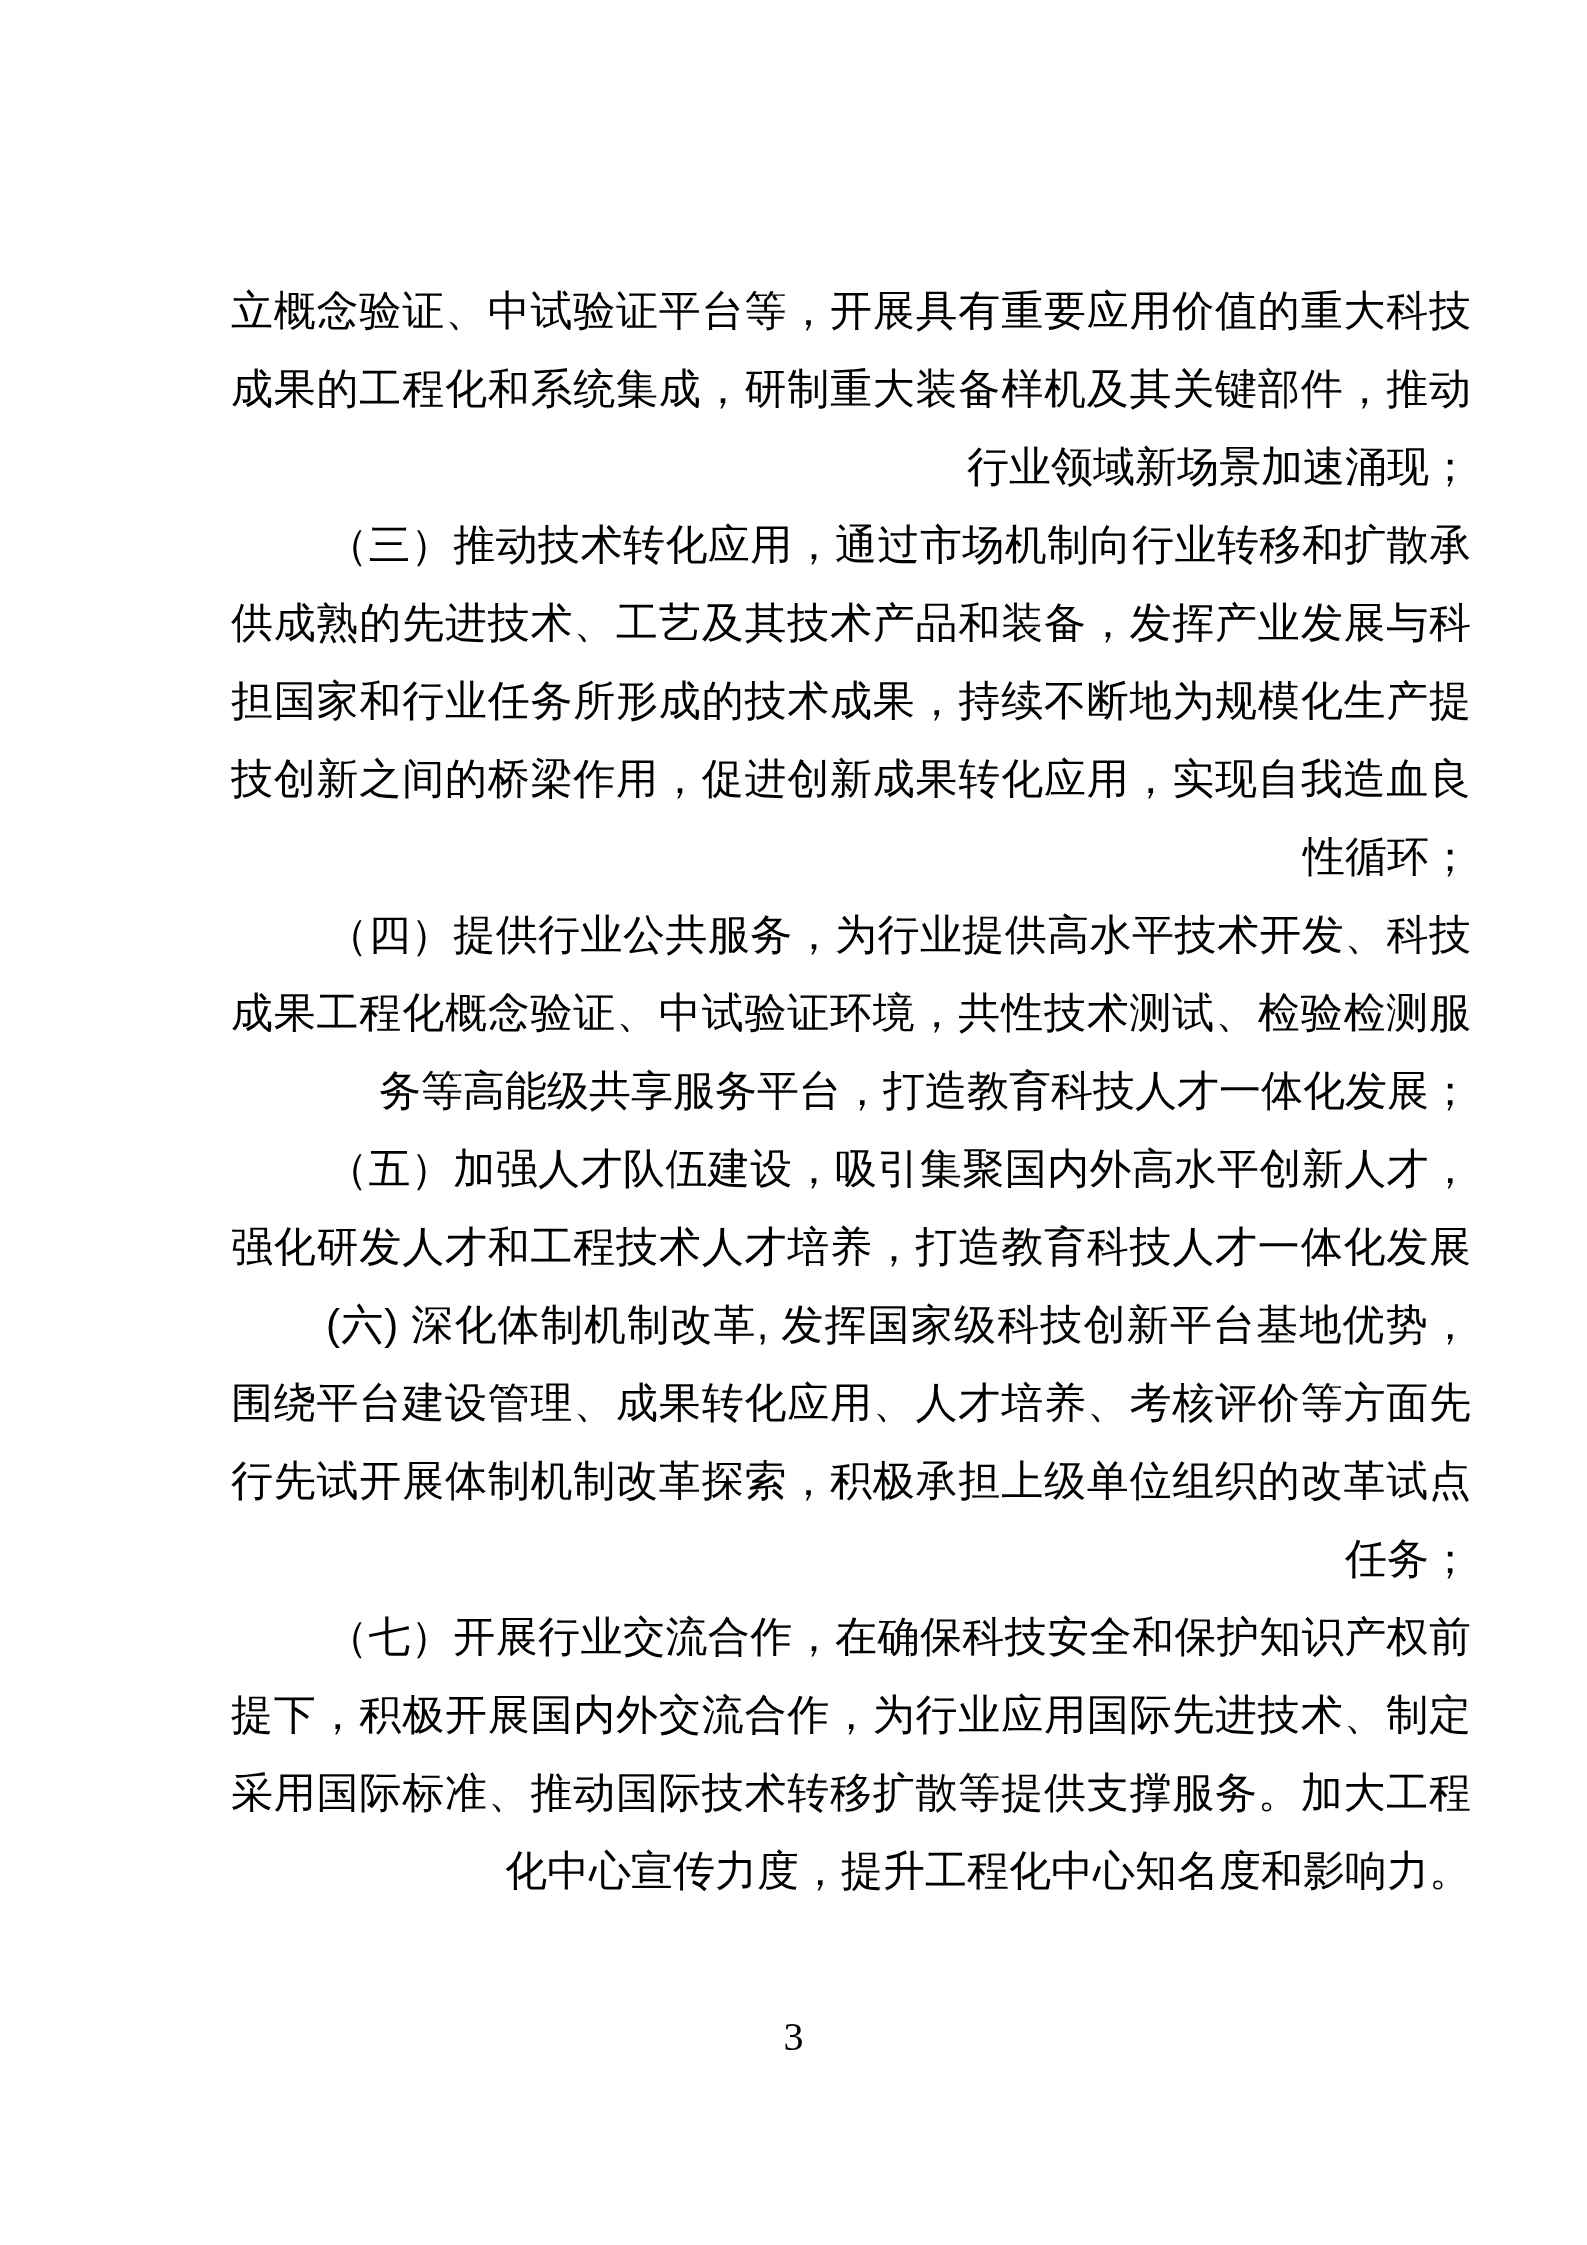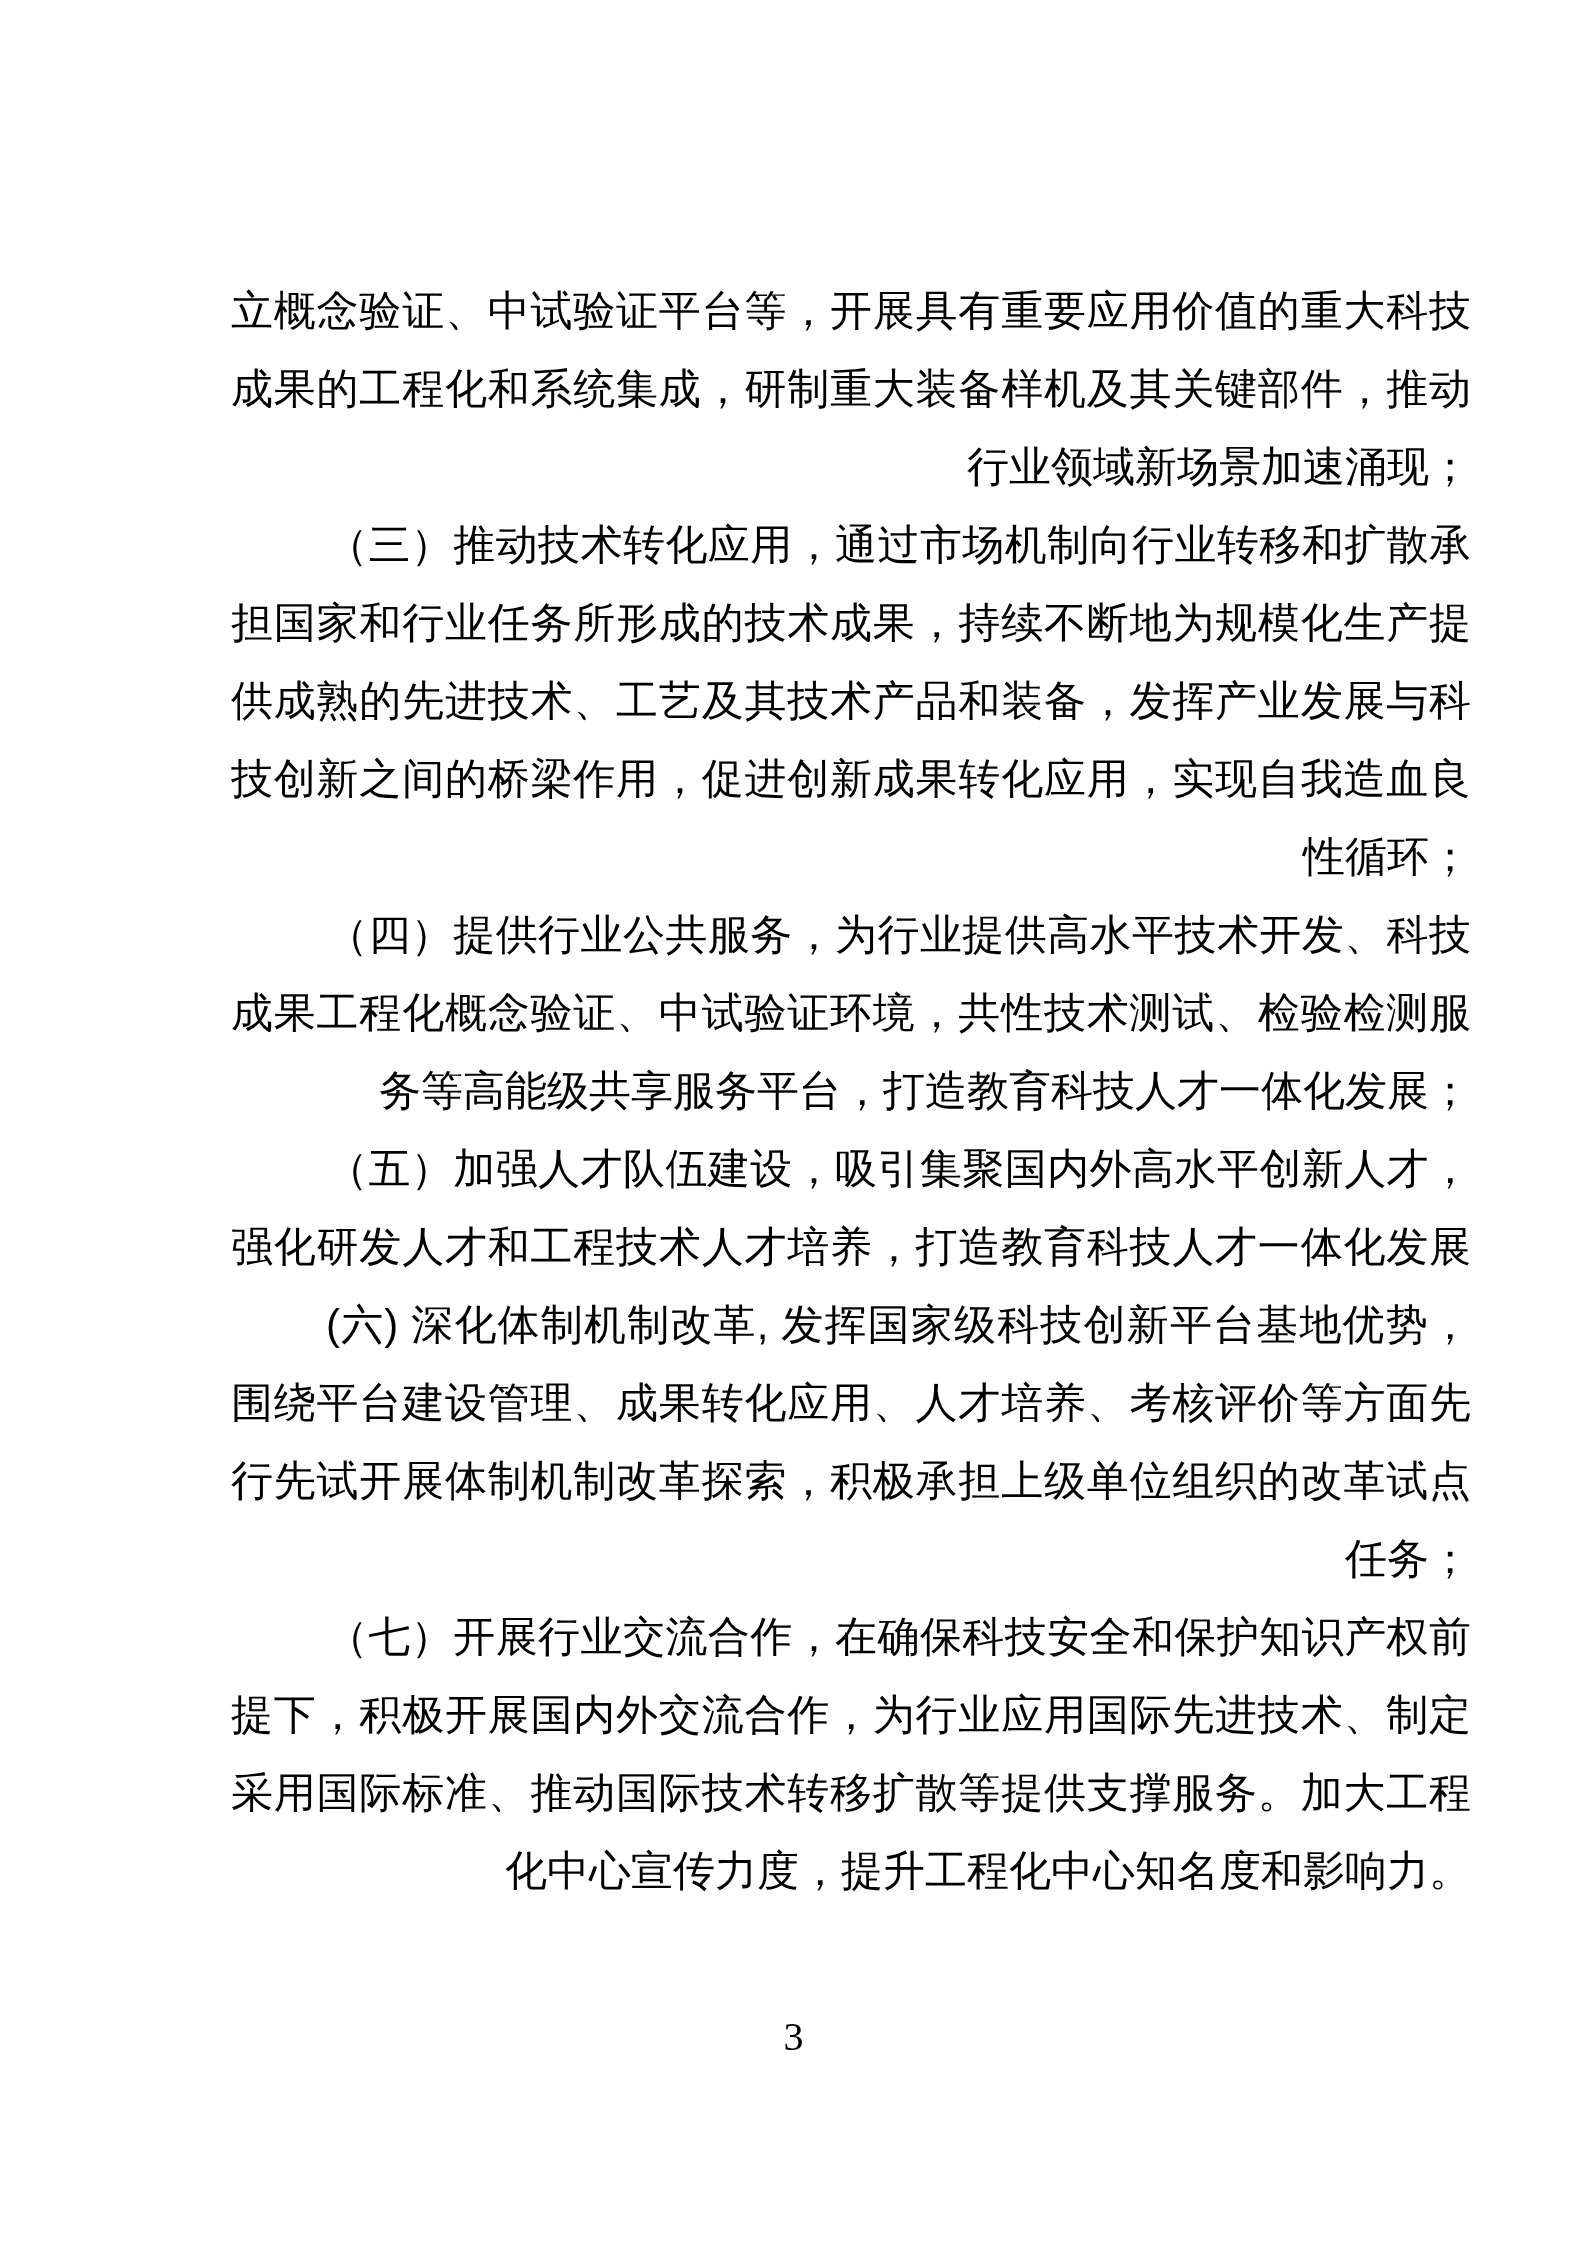--- a/index.html
+++ b/index.html
@@ -55,22 +55,22 @@
 </head>
 <body>
 
 <div class="page">
 
   <div class="text-block">
     <div class="line j">立概念验证、中试验证平台等，开展具有重要应用价值的重大科技</div>
     <div class="line j">成果的工程化和系统集成，研制重大装备样机及其关键部件，推动</div>
     <div class="line">行业领域新场景加速涌现；</div>
     <div class="line j i">（三）推动技术转化应用，通过市场机制向行业转移和扩散承</div>
+    <div class="line j">供成熟的先进技术、工艺及其技术产品和装备，发挥产业发展与科</div>
     <div class="line j">担国家和行业任务所形成的技术成果，持续不断地为规模化生产提</div>
-    <div class="line j">供成熟的先进技术、工艺及其技术产品和装备，发挥产业发展与科</div>
     <div class="line j">技创新之间的桥梁作用，促进创新成果转化应用，实现自我造血良</div>
     <div class="line">性循环；</div>
     <div class="line j i">（四）提供行业公共服务，为行业提供高水平技术开发、科技</div>
     <div class="line j">成果工程化概念验证、中试验证环境，共性技术测试、检验检测服</div>
     <div class="line">务等高能级共享服务平台，打造教育科技人才一体化发展；</div>
     <div class="line j i">（五）加强人才队伍建设，吸引集聚国内外高水平创新人才，</div>
     <div class="line j">强化研发人才和工程技术人才培养，打造教育科技人才一体化发展</div>
     <div class="line j i">(六) 深化体制机制改革, 发挥国家级科技创新平台基地优势，</div>
     <div class="line j">围绕平台建设管理、成果转化应用、人才培养、考核评价等方面先</div>
     <div class="line j">行先试开展体制机制改革探索，积极承担上级单位组织的改革试点</div>

